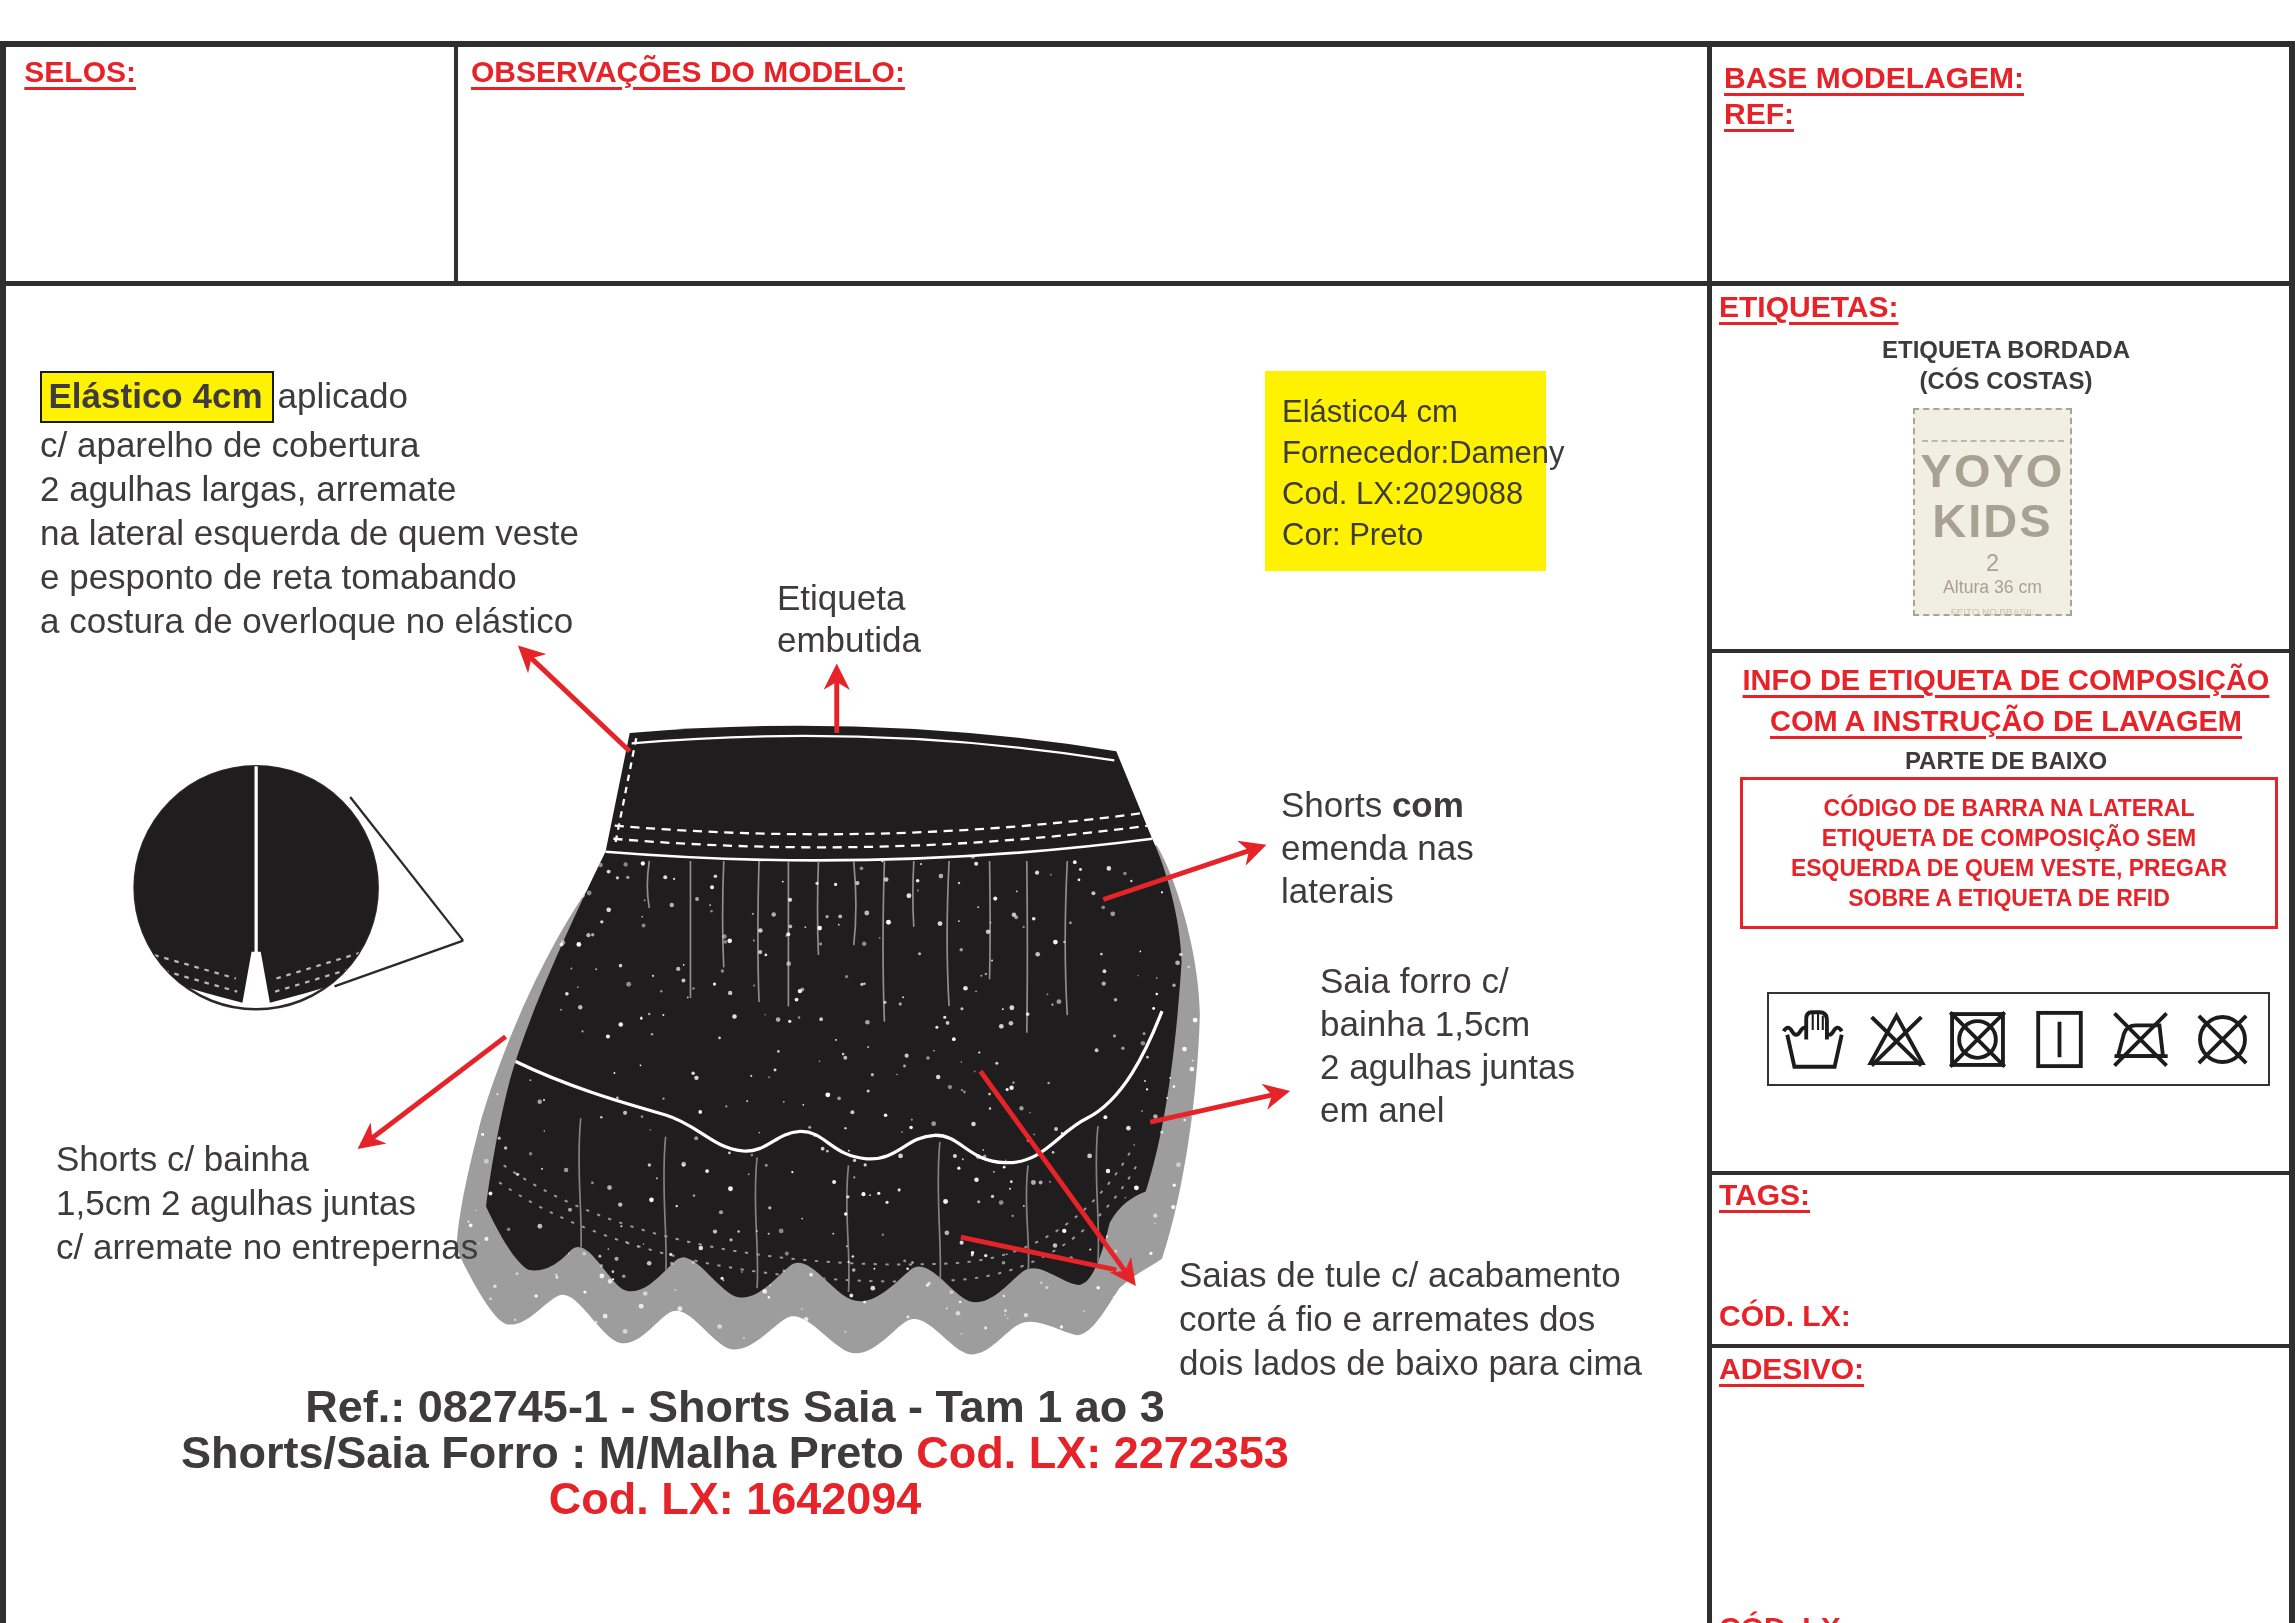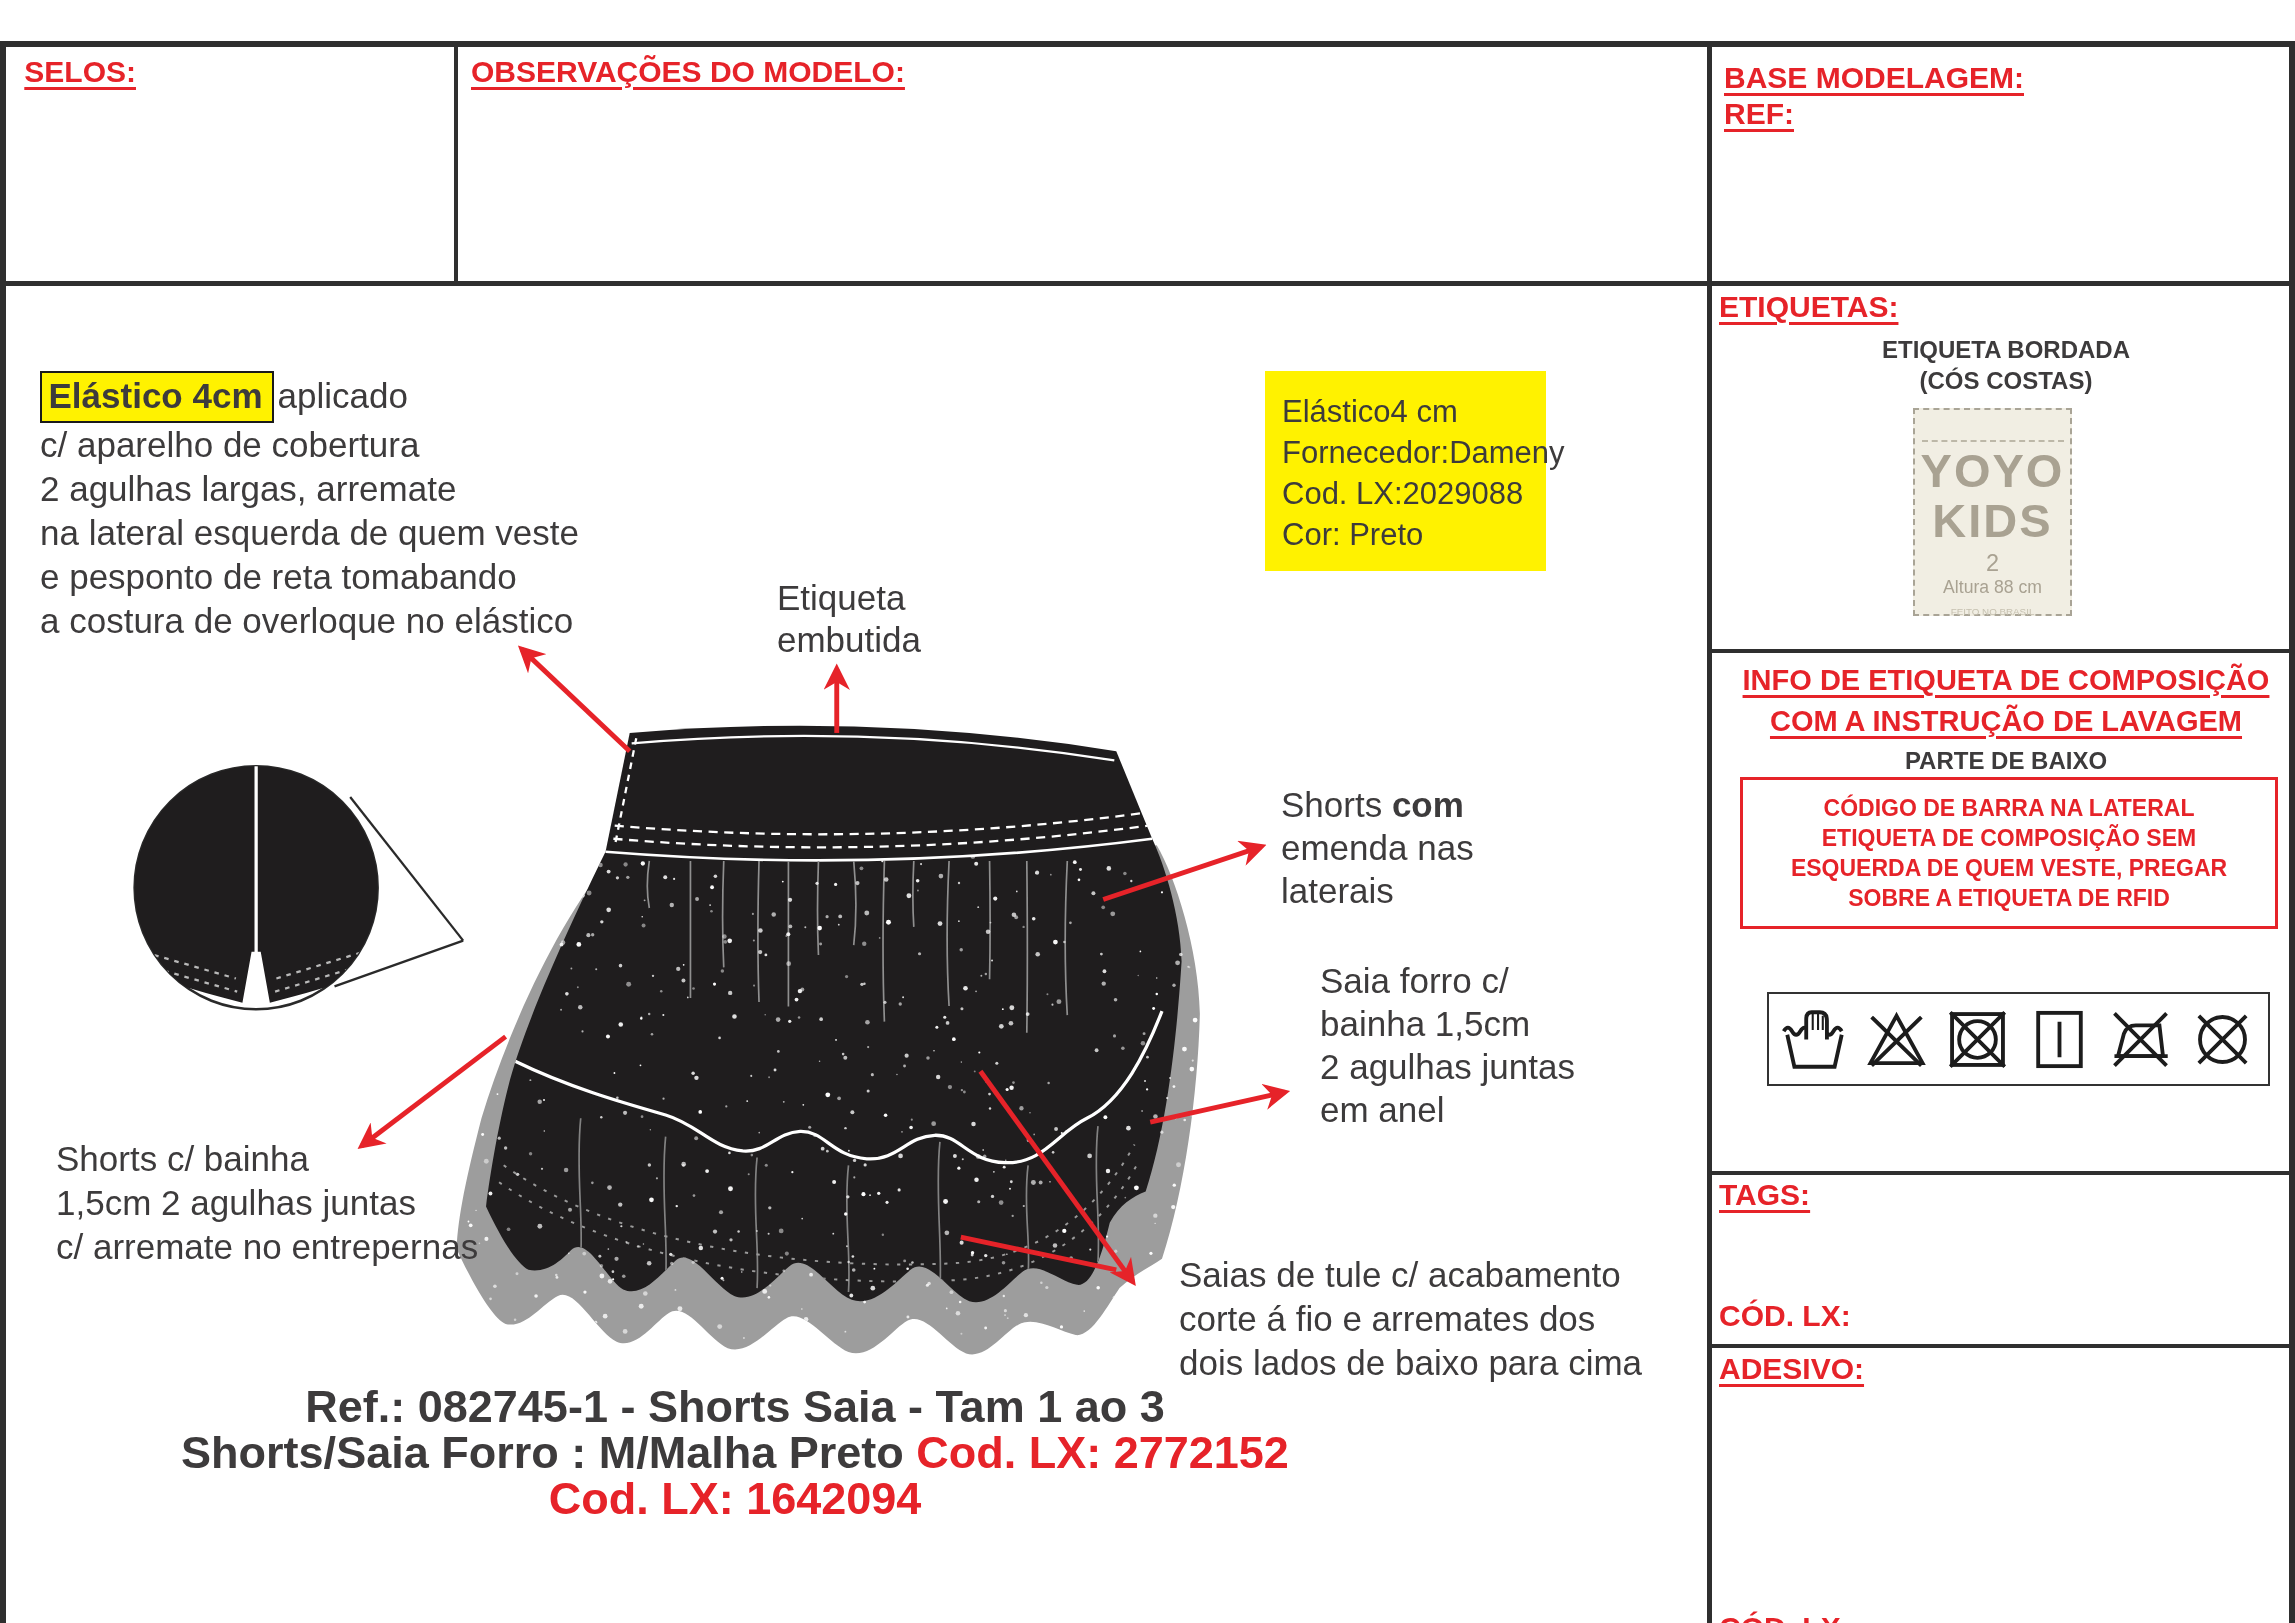--- a/index.html
+++ b/index.html
@@ -762,37 +762,37 @@
   </div>
 
   <div class="ann txt" style="left:1173px;top:1206px;">
     <div>Saias de tule c/ acabamento</div>
     <div>corte á fio e arremates dos</div>
     <div>dois lados de baixo para cima</div>
   </div>
 
   <div id="footer-block" class="txt">
     <div>Ref.: 082745-1 - Shorts Saia - Tam 1 ao 3</div>
-    <div><span>Shorts/Saia Forro : M/Malha Preto </span><span class="red">Cod. LX: 2772152</span></div>
+    <div><span>Shorts/Saia Forro : M/Malha Preto </span><span class="red">Cod. LX: 2272353</span></div>
     <div class="red">Cod. LX: 1642094</div>
   </div>
 
   <div class="redlab txt" style="left:1713px;top:243px;">ETIQUETAS:</div>
 
   <div id="bordada" class="rc-center txt">
     <div>ETIQUETA BORDADA</div>
     <div>(CÓS COSTAS)</div>
   </div>
 
   <div id="brand-label" class="txt">
     <div class="topline"></div>
     <div class="brand">YOYO</div>
     <div class="brand">KIDS</div>
     <div class="size-num">2</div>
-    <div class="height">Altura 88 cm</div>
+    <div class="height">Altura 36 cm</div>
     <div class="origin">FEITO NO BRASIL</div>
   </div>
 
   <div id="info-title" class="rc-center txt">
     <div>INFO DE ETIQUETA DE COMPOSIÇÃO</div>
     <div>COM A INSTRUÇÃO DE LAVAGEM</div>
   </div>
 
   <div id="parte-baixo" class="rc-center txt">PARTE DE BAIXO</div>
 

